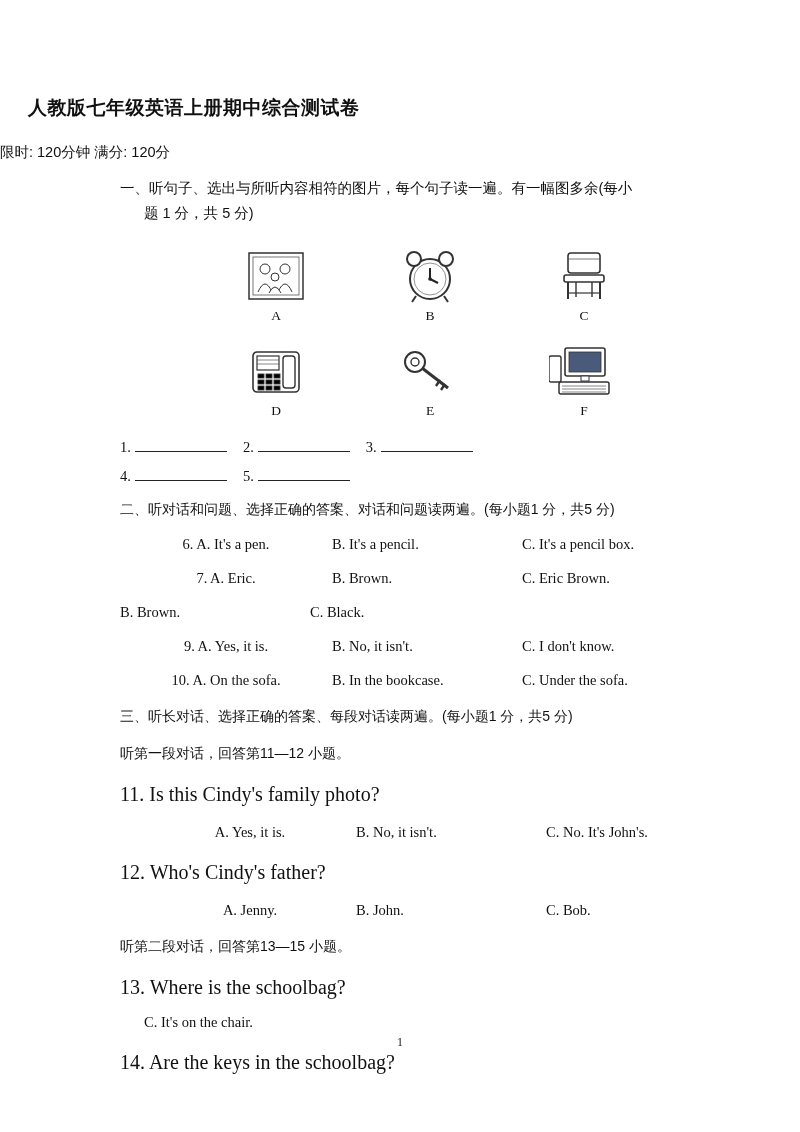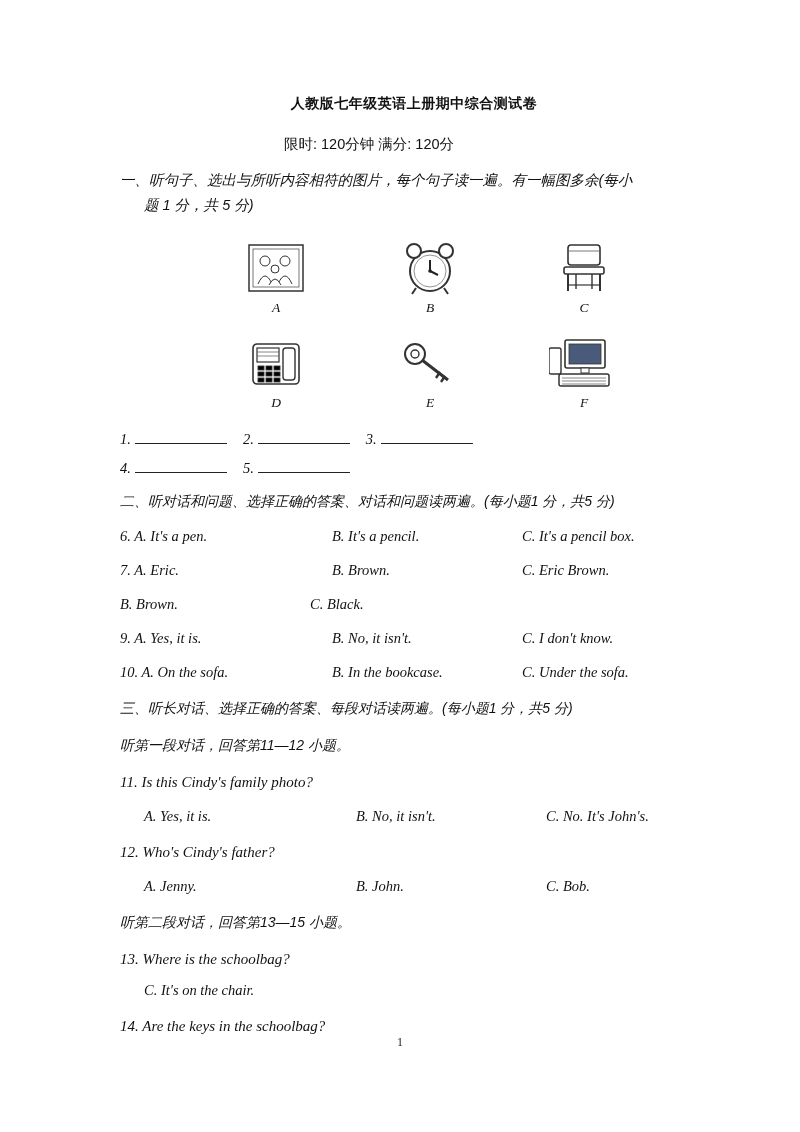--- a/index.html
+++ b/index.html
@@ -17,38 +17,37 @@
   }
   .page {
     position: absolute;
     left: 0; top: 0;
     width: 800px;
     height: 1132px;
     box-sizing: border-box;
     padding: 0;
   }
   .doc-title {
-    text-align: center;
+    text-align: left;
     font-family: "Liberation Sans", sans-serif;
     font-weight: bold;
-    font-size: 14px;
+    font-size: 19px;
     margin-top: 95px;
     letter-spacing: 0.5px;
     padding-left: 28px;
   }
   .subline {
-    text-align: center;
+    text-align: left;
     font-size: 14.5px;
     margin-top: 22px;
     padding-right: 62px;
     font-family: "Liberation Sans", sans-serif;
   }
   .content {
     padding: 0 60px 0 120px;
-    font-style: italic;
   }
   .section-head {
     font-family: "Liberation Sans", sans-serif;
     font-size: 14.5px;
     line-height: 1.75;
     margin-top: 14px;
     text-indent: 0;
   }
   .section-head .wrap2 {
     display: block;
@@ -56,26 +55,26 @@
   }
   .qline {
     font-size: 14.5px;
     line-height: 1.6;
     margin-top: 11px;
     display: flex;
   }
   .qline .col {
     display: inline-block;
   }
-  .col-a { width: 212px; }
+  .col-a { width: 212px; text-align: center; }
   .col-b { width: 190px; }
   .col-c { width: auto; }
   .indent-a { padding-left: 24px; }
   .plain {
-    font-size: 15px;
+    font-size: 20px;
     line-height: 1.6;
     margin-top: 12px;
   }
   .sub-opt {
     font-size: 14.5px;
     line-height: 1.6;
     margin-top: 8px;
     padding-left: 24px;
   }
   .cn {

